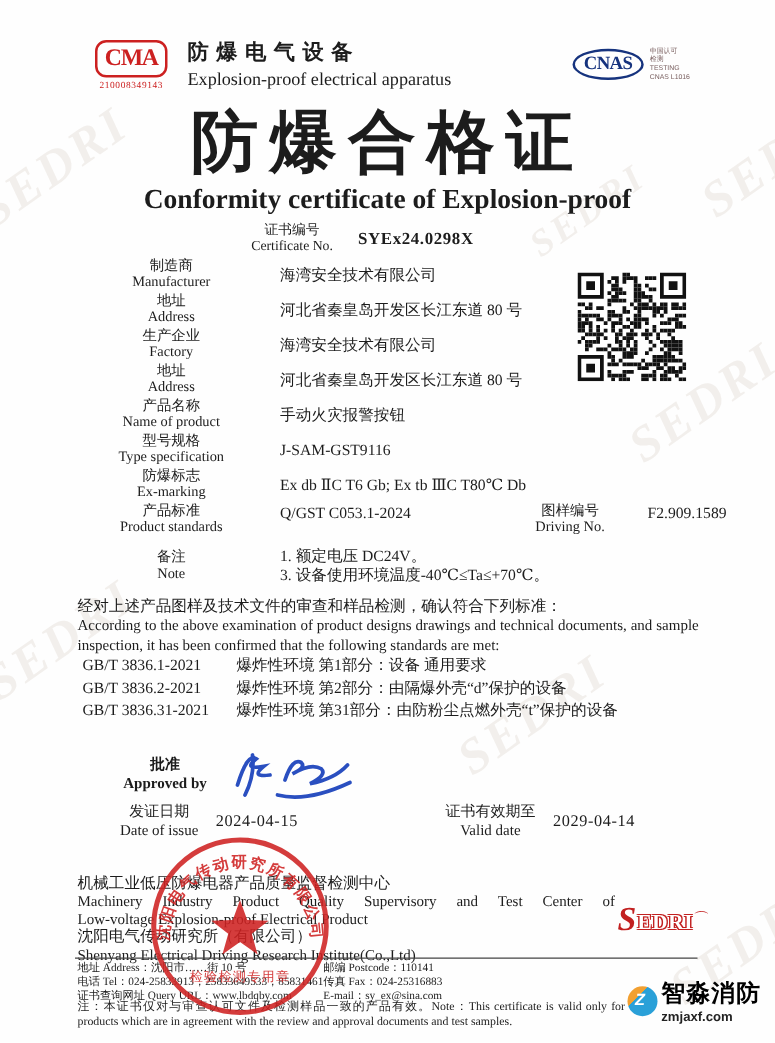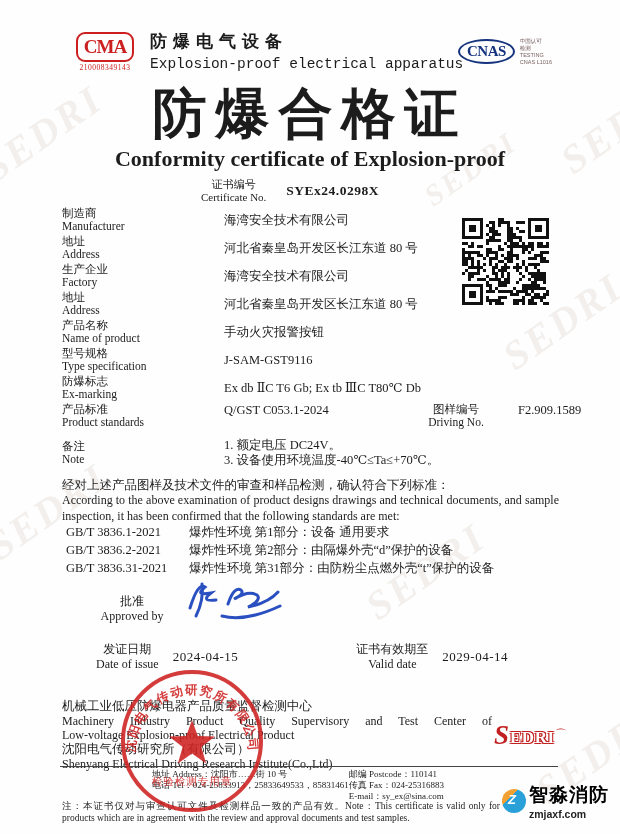--- a/index.html
+++ b/index.html
@@ -8,69 +8,69 @@
   
   .wm{position:absolute;font:italic bold 40px "Liberation Serif",serif;color:rgba(165,140,115,0.13);
       transform:rotate(-35deg);letter-spacing:3px;pointer-events:none;white-space:nowrap;}
   
   .cma{position:absolute;left:70px;top:32px;width:70px;text-align:center;color:#cc2020;}
   .cma-box{display:inline-block;border:2.5px solid #cc2020;border-radius:9px;padding:1px 6px;
            font-weight:bold;font-size:19px;letter-spacing:-1px;line-height:24px;}
   .cma-num{font-size:7.5px;letter-spacing:.5px;margin-top:1px;}
   .hdr-center{position:absolute;left:150px;right:150px;top:30px;text-align:left;}
   .hdr-zh{font-size:17px;font-weight:bold;letter-spacing:6px;}
-  .hdr-en{font-size:14.5px;margin-top:3px;font-family:Liberation Mono, monospace;}
+  .hdr-en{font-size:14.5px;margin-top:3px;}
   .cnas{position:absolute;left:458px;top:38px;display:flex;align-items:center;gap:5px;}
   .cnas-oval{border:2.5px solid #16337e;border-radius:50%;padding:2px 7px;color:#16337e;
              font-weight:bold;font-size:15px;letter-spacing:-0.5px;}
   .cnas-side{font-size:5.5px;line-height:1.25;color:#7a6060;font-family:"Liberation Sans",sans-serif;}
   
   .main-title{position:absolute;top:78px;left:0;right:0;text-align:center;
               font-size:54px;font-weight:bold;letter-spacing:9px;}
   .sub-title{position:absolute;top:146px;left:0;right:0;text-align:center;font-size:22px;font-weight:bold;}
   .certno{position:absolute;top:178px;left:0;right:0;display:flex;justify-content:center;
           align-items:center;gap:20px;transform:translateX(-20px);}
   .certno .lbl{font-size:11px;text-align:center;line-height:1.2;}
   .certno .val{font-size:13.5px;font-weight:bold;letter-spacing:.5px;text-align:center;}
   
   .fields{position:absolute;top:206px;left:62px;width:500px;}
   .frow{display:flex;align-items:center;height:28px;}
   .frow.tall{height:46px;align-items:center;}
-  .flabel{width:150px;text-align:left;font-size:11.5px;line-height:1.15;flex-shrink:0;}
+  .flabel{width:150px;text-align:center;font-size:11.5px;line-height:1.15;flex-shrink:0;}
   .fvalue{margin-left:12px;font-size:12.5px;white-space:nowrap;}
   .drawgrp{display:flex;align-items:flex-start;}
   .drawgrp .qgst{width:158px;}
   .drawgrp .dlabel{width:92px;text-align:center;font-size:11.5px;line-height:1.15;margin-left:28px;}
   .drawgrp .dval{margin-left:16px;}
   .notelines{margin-left:12px;font-size:12.5px;line-height:1.18;}
   .qr{position:absolute;left:462px;top:218px;width:87px;height:87px;}
   
   .statement{position:absolute;top:477px;left:62px;width:497px;font-size:12.5px;line-height:1.3;}
   .statement .en{text-align:justify;font-size:12px;}
   .standards{position:absolute;top:523px;left:66px;font-size:12.5px;line-height:1.45;}
   .std-code{display:inline-block;width:120px;}
   
-  .approval{position:absolute;top:584px;left:96px;display:flex;align-items:flex-end;}
+  .approval{position:absolute;top:604px;left:96px;display:flex;align-items:flex-start;font-weight:bold;}
   .approval .lbl{width:72px;text-align:center;font-size:12px;line-height:1.25;}
   .sig{margin-left:10px;margin-top:-10px;}
   .dates{position:absolute;top:642px;left:96px;width:412px;display:flex;justify-content:space-between;}
   .dgrp{display:flex;align-items:center;}
   .dgrp .lbl{text-align:center;font-size:12px;line-height:1.25;}
   .dgrp .val{margin-left:14px;font-size:13px;letter-spacing:.5px;}
   
   .org{position:absolute;top:699px;left:62px;width:440px;font-size:12.5px;line-height:1.18;}
   .org .jline{display:block;width:430px;text-align:justify;text-align-last:justify;font-size:12px;}
   .org .en{font-size:12px;}
   .sedri{position:absolute;left:494px;top:724px;display:flex;align-items:flex-start;}
   .sedri-s{color:#c22020;font-weight:900;font-size:27px;line-height:22px;font-style:italic;}
   .sedri-edri{margin-left:1px;margin-top:4px;font-size:17px;font-weight:bold;color:#fff;letter-spacing:.5px;
      text-shadow:-1px -1px 0 #c22020,1px -1px 0 #c22020,-1px 1px 0 #c22020,1px 1px 0 #c22020;}
   .sedri-curve{color:#c22020;font-size:13px;margin-top:2px;}
   .footer-rule{position:absolute;top:766px;left:60px;width:498px;border-top:1.5px solid #444;}
-  .contact{position:absolute;top:769px;left:50px;width:496px;display:flex;justify-content:center;
+  .contact{position:absolute;top:769px;left:62px;width:496px;display:flex;justify-content:flex-start;
            font-size:9px;line-height:1.22;}
   .contact .col{white-space:nowrap;}
   .bottom-note{position:absolute;top:800px;left:62px;width:438px;font-size:9.5px;line-height:1.3;
                text-align:justify;}
   .vendor{position:absolute;left:502px;top:782px;display:flex;align-items:center;gap:3px;
           font-family:"Liberation Sans",sans-serif;}
   .vendor-icon{width:24px;height:24px;border-radius:50%;flex-shrink:0;position:relative;
      background:linear-gradient(135deg,#f2a031 0 34%,#2aa0d8 34% 100%);}
   .vendor-icon span{position:absolute;left:6px;top:3px;color:#fff;font-style:italic;font-weight:bold;font-size:13px;}
   .vendor-text div:first-child{font-size:19px;font-weight:bold;color:#000000;letter-spacing:1px;}
@@ -594,20 +594,21 @@
     <span class="sedri-edri">EDRI</span>
     <span class="sedri-curve">⌒</span>
   </div>
 
   <div class="footer-rule"></div>
 
   <div class="contact">
     <div class="col">
       <div>地址 Address：沈阳市……街 10 号</div>
       <div>电话 Tel：024-25833913，25833649533，85831461</div>
+      <div>证书查询网址 Query URL：www.lbdqby.com</div>
     </div>
     <div class="col">
       <div>邮编 Postcode：110141</div>
       <div>传真 Fax：024-25316883</div>
       <div>E-mail：sy_ex@sina.com</div>
     </div>
   </div>
 
   <div class="bottom-note">注：本证书仅对与审查认可文件及检测样品一致的产品有效。Note：This certificate is valid only for products which are in agreement with the review and approval documents and test samples.</div>
 

